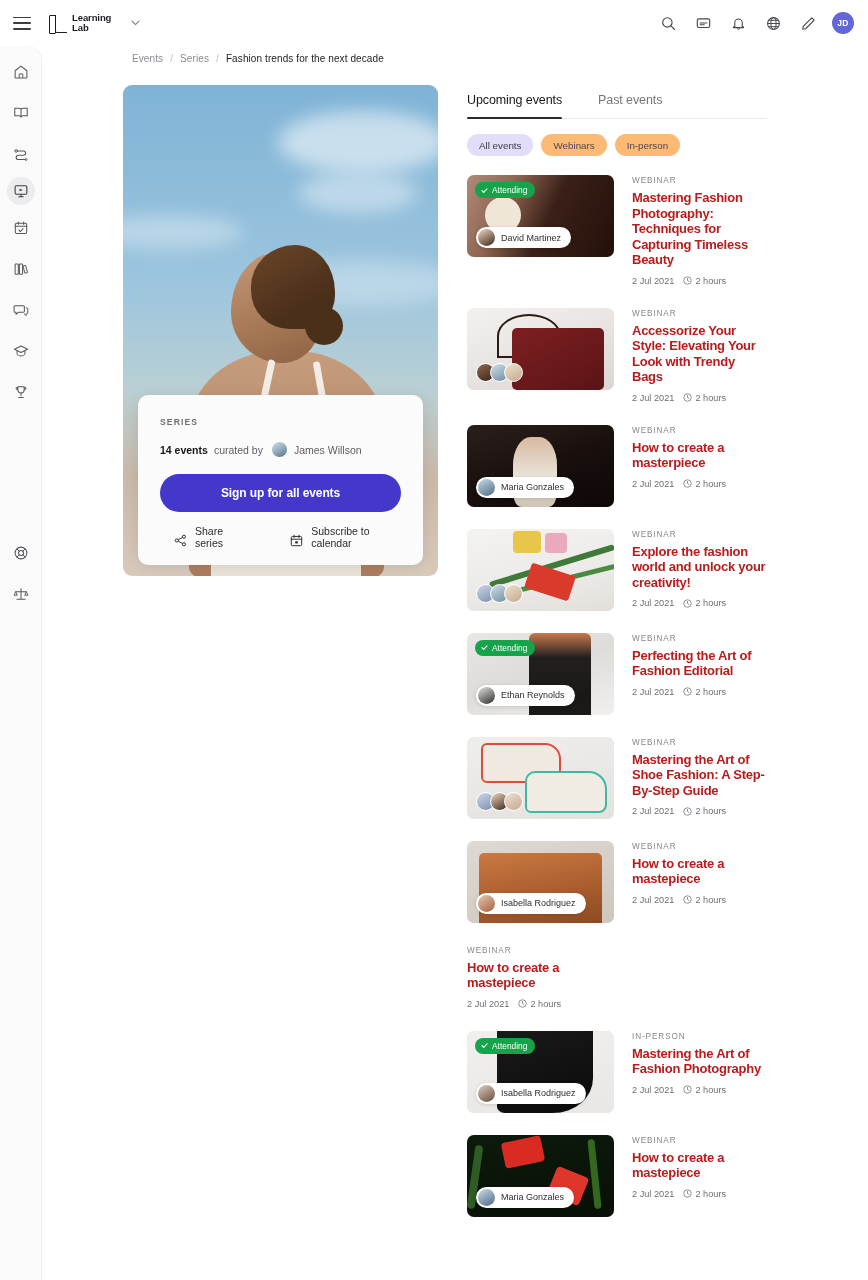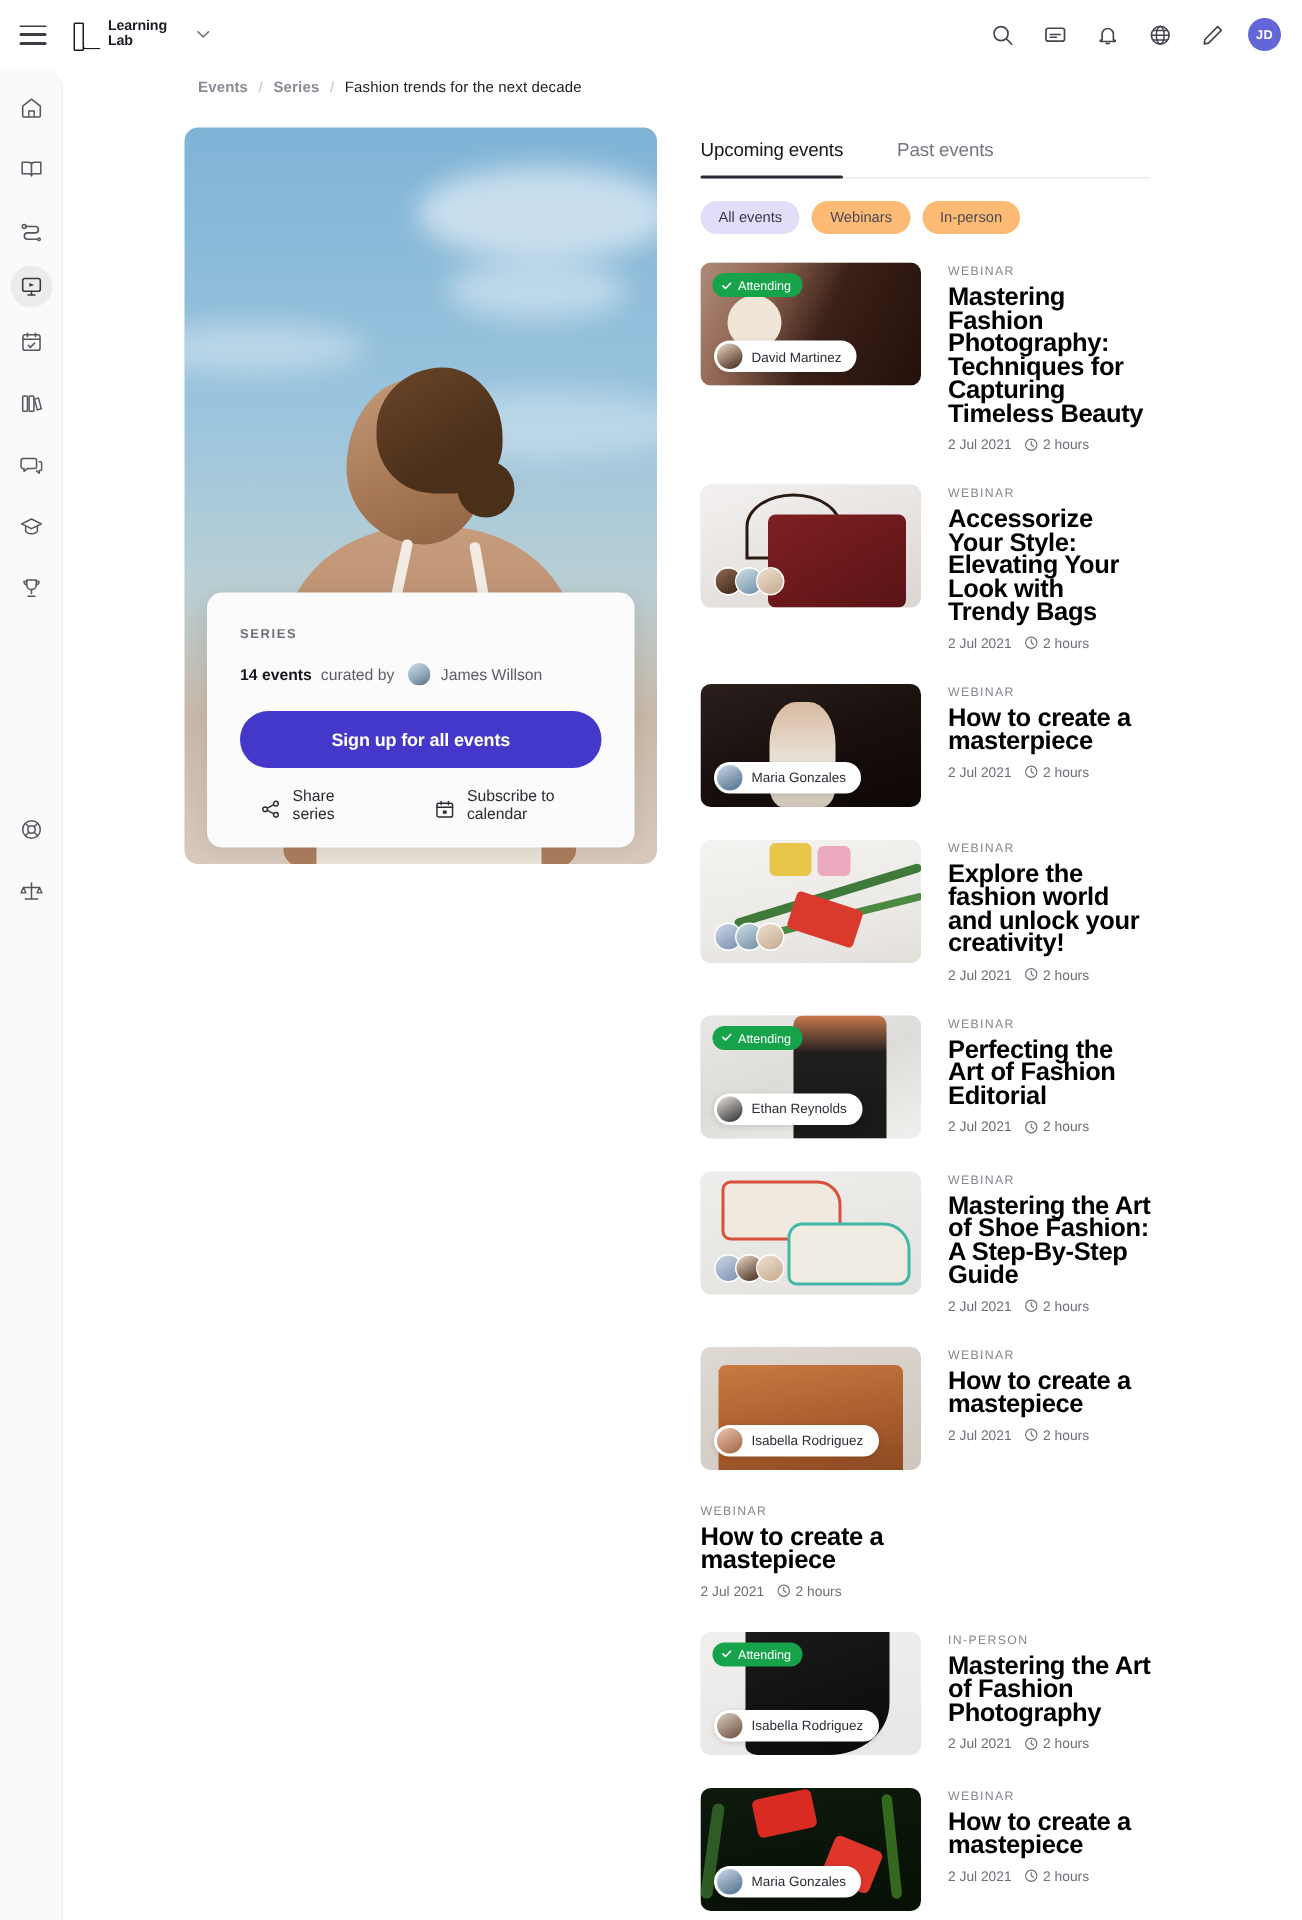--- a/index.html
+++ b/index.html
@@ -65,21 +65,21 @@
   .rail-spacer { flex: 1; }
 
   
   .content { position: absolute; top: 46px; left: 42px; right: 0; bottom: 0; background:#fff; }
 
   .breadcrumb {
     position: absolute; top: 7px; left: 90px;
     font-size: 10px; color: #8a8a94; display: flex; align-items: center; gap: 7px;
     letter-spacing: .1px;
   }
-  .breadcrumb .crumb { cursor: pointer; font-weight: bold; }
+  .breadcrumb .crumb { cursor: pointer; }
   .breadcrumb .sep { color: #c2c2c9; }
   .breadcrumb .current { color: #1c1c24; }
 
   
   .hero-wrap { position: absolute; top: 39px; left: 81px; width: 315px; }
   .hero {
     position: relative; width: 315px; height: 491px;
     border-radius: 9px; overflow: hidden;
     background: linear-gradient(180deg, #7fb3d6 0%, #9cc5de 40%, #b9cfd4 62%, #c9b8a8 80%, #d8c9bc 100%);
   }
@@ -206,22 +206,22 @@
     border: 1.6px solid #fff; margin-left: -5px;
   }
   .avatar-stack .sav:first-child { margin-left: 0; }
 
   .event-info { padding-top: 1px; }
   .ev-kicker {
     font-size: 8.2px; letter-spacing: .9px; color: #86868f;
     text-transform: uppercase; margin-bottom: 5px; font-weight: 400;
   }
   .ev-title {
-    font-size: 17px; line-height: 15.5px; font-weight: 700;
-    color: #000000; letter-spacing: -0.25px; max-width: 140px;
+    font-size: 13px; line-height: 15.5px; font-weight: 700;
+    color: #b91c1c; letter-spacing: -0.25px; max-width: 140px;
   }
   .ev-foot { display: flex; align-items: center; gap: 9px; margin-top: 8px; font-size: 9.2px; color: #6e6e78; }
   .ev-foot .dur { display: flex; align-items: center; gap: 3px; }
 
   
   .ph { position: absolute; inset: 0; }
   .ph1 { background: linear-gradient(115deg,#b08a79 0%,#8e6450 28%,#3a2018 55%,#241009 100%); }
   .ph1::after { content:""; position:absolute; left:18px; top:22px; width:36px; height:36px; border-radius:50%; background:#efe6d8; }
   .ph2 { background: linear-gradient(160deg,#f3f1f0 0%,#e9e5e3 45%,#dcd6d3 100%); }
   .ph2::after { content:""; position:absolute; right:10px; bottom:0; width:92px; height:62px; border-radius:5px; background:linear-gradient(150deg,#7e1f22 0%,#5a1416 100%); }

